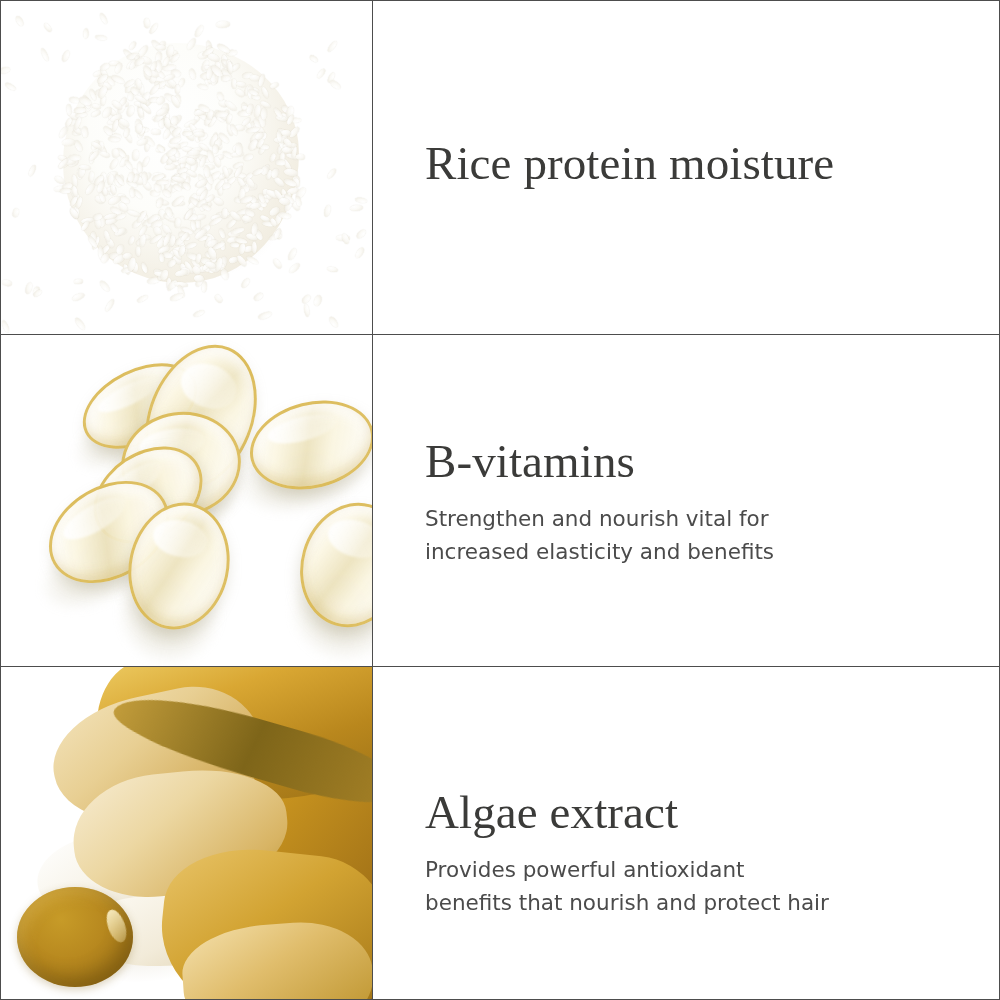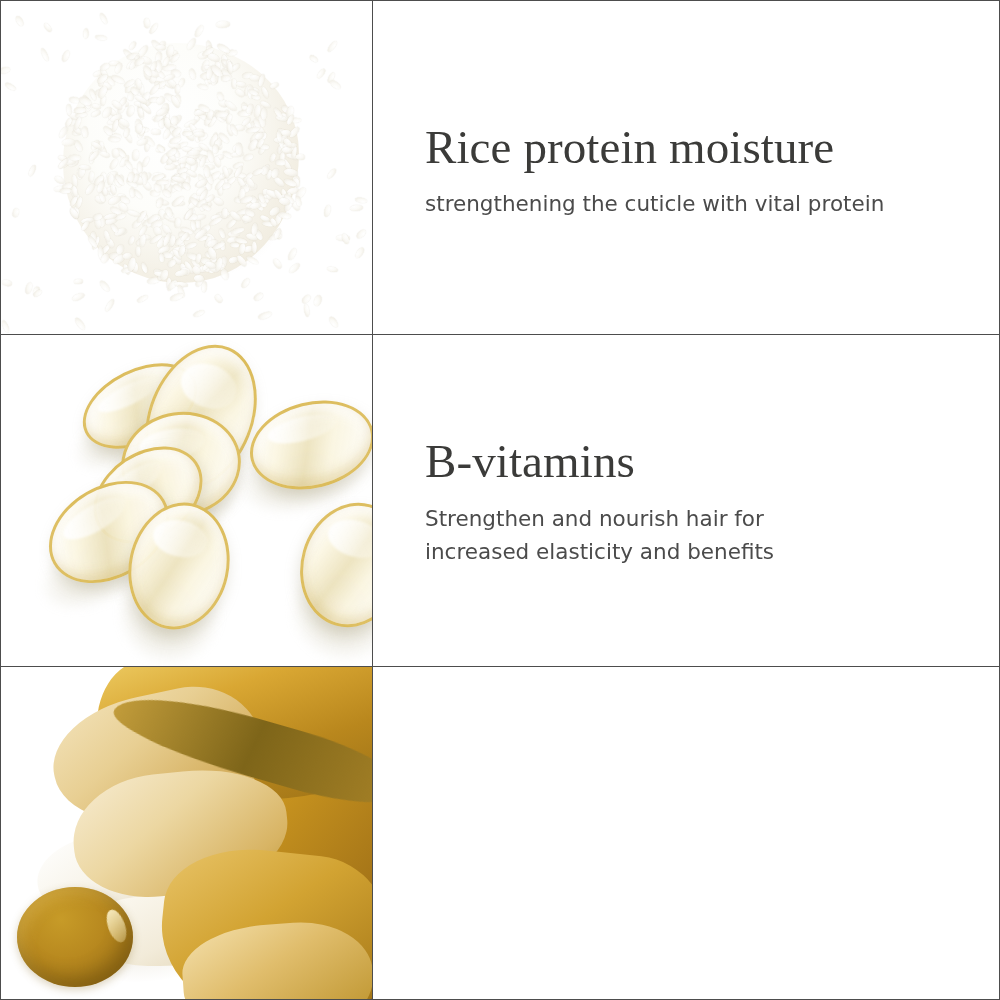--- a/index.html
+++ b/index.html
@@ -939,21 +939,20 @@
           <div class="grain" style="left: 299.976px; top: 295.498px; width: 10.2013px; height: 6.22383px; transform: rotate(134.413deg); opacity: 0.97;"></div>
           <div class="grain" style="left: 325.7px; top: 266.164px; width: 11.3571px; height: 5.05416px; transform: rotate(9.84179deg); opacity: 0.96;"></div>
           <div class="grain" style="left: 315.062px; top: 70.0559px; width: 10.781px; height: 5.3643px; transform: rotate(306.376deg); opacity: 0.91;"></div>
           <div class="grain" style="left: 338.878px; top: 235.261px; width: 11.2511px; height: 5.84603px; transform: rotate(67.3982deg); opacity: 0.96;"></div>
         </div>
     </div>
 
     <div class="text-pane" id="text-rice">
       <div class="ingredient-title">Rice protein moisture</div>
       <div class="ingredient-desc">
-        <span class="line">strengthening the cuticle with vital protein</span>
       </div>
     </div>
   </div>
 
   <div class="row" id="row-vitamins">
 
     <div class="media" id="media-vitamins">
       <div id="caps-stage">
           <div class="cap-shadow" style="left: 66px; top: 69.04px; width: 128.1px; height: 60.68px; transform: rotate(-26deg);"></div>
           <div class="capsule" style="left: 78px; top: 35px; width: 122px; height: 74px; transform: rotate(-26deg); z-index: 2;"></div>
@@ -970,21 +969,21 @@
           <div class="cap-shadow" style="left: 236px; top: 107.56px; width: 132.3px; height: 70.52px; transform: rotate(-14deg);"></div>
           <div class="capsule" style="left: 248px; top: 68px; width: 126px; height: 86px; transform: rotate(-14deg); z-index: 8;"></div>
           <div class="cap-shadow" style="left: 288px; top: 225.96px; width: 109.2px; height: 103.32px; transform: rotate(16deg);"></div>
           <div class="capsule" style="left: 300px; top: 168px; width: 104px; height: 126px; transform: rotate(16deg); z-index: 9;"></div>
         </div>
     </div>
 
     <div class="text-pane" id="text-vitamins">
       <div class="ingredient-title">B-vitamins</div>
       <div class="ingredient-desc">
-        <span class="line">Strengthen and nourish hair for</span>
+        <span class="line">Strengthen and nourish vital for</span>
         <span class="line">increased elasticity and benefits</span>
       </div>
     </div>
   </div>
 
   <div class="row" id="row-algae">
 
     <div class="media" id="media-algae">
       <div id="algae-stage">
         <div id="algae-soft-shadow"></div>
@@ -993,20 +992,27 @@
         <div id="kelp-white-1"></div>
         <div class="kelp" id="kelp-pale-1"></div>
         <div class="kelp" id="kelp-blade"></div>
         <div id="kelp-white-2"></div>
         <div class="kelp" id="kelp-pale-2"></div>
         <div class="kelp" id="kelp-lower"></div>
         <div class="kelp" id="kelp-foot"></div>
       </div>
     </div>
 
+    <div class="text-pane" id="text-algae">
+      <div class="ingredient-title">Algae extract</div>
+      <div class="ingredient-desc">
+        <span class="line">Provides powerful antioxidant</span>
+        <span class="line">benefits that nourish and protect hair</span>
+      </div>
+    </div>
   </div>
 
   <div id="oil-drop"></div>
 
   <div class="row-divider" id="divider-1"></div>
   <div class="row-divider" id="divider-2"></div>
   <div class="col-divider"></div>
 
 </div>
 

